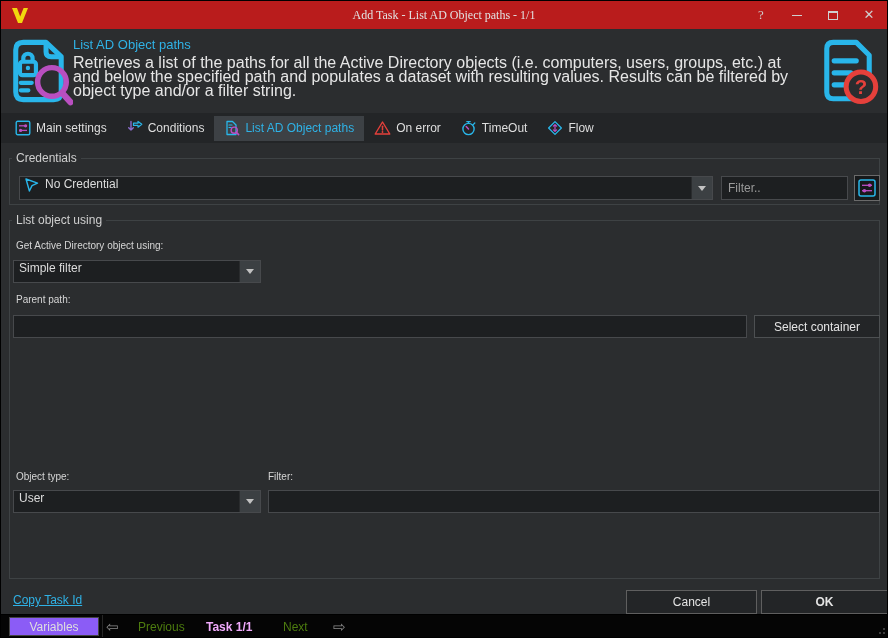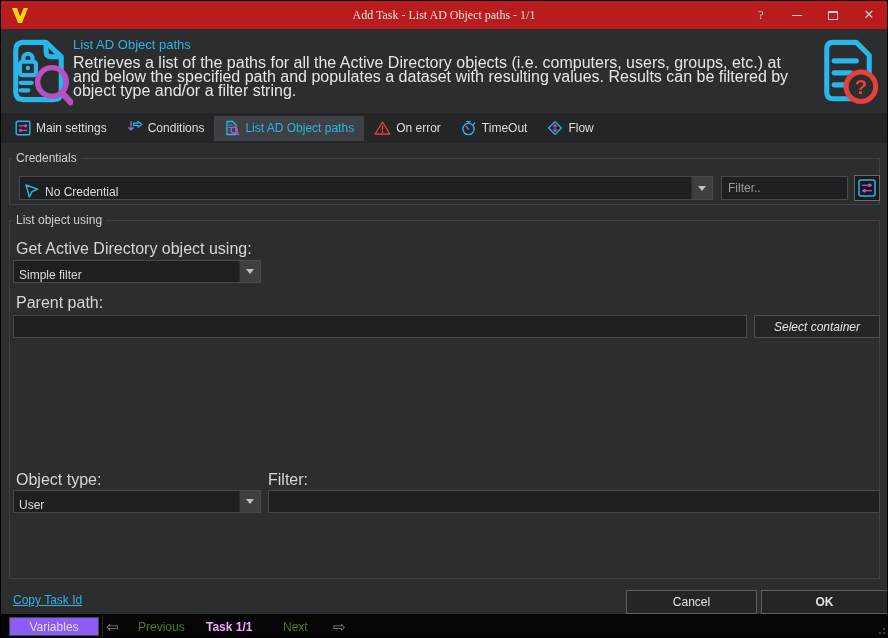--- a/index.html
+++ b/index.html
@@ -27,33 +27,33 @@
   
   .tabbar{position:absolute;top:112px;left:0;width:888px;height:30px;background:#232527;display:flex;align-items:center;padding-left:4px;}
   .tab{height:25px;display:flex;align-items:center;gap:5px;padding:0 10px;color:#dedede;background:transparent;}
   .tab.active{background:#3d4145;color:#2fb2e6;}
   .ticon{display:flex;align-items:center;}
   
   fieldset.group{position:absolute;margin:0;padding:0;border:1px solid #3e4244;background:transparent;}
   fieldset.group legend{margin-left:2px;padding:0 4px;color:#cfcfcf;font-size:12px;}
   .g-credentials{left:8px;top:150px;width:871px;height:54px;}
   .g-listpaths{left:8px;top:212px;width:871px;height:366px;}
-  .flabel{position:absolute;color:#d6d6d6;font-size:16px;white-space:nowrap;}
-  
-  .dropdown{position:absolute;height:24px;background:#1d1f21;border:1px solid #47494c;display:flex;align-items:flex-end;}
+  .flabel{position:absolute;color:#d6d6d6;font-size:10px;white-space:nowrap;}
+  
+  .dropdown{position:absolute;height:24px;background:#1d1f21;border:1px solid #47494c;display:flex;align-items:flex-start;}
   .dd-value{flex:1;padding-left:5px;color:#dcdcdc;white-space:nowrap;overflow:hidden;}
   .dd-icon{display:flex;align-items:center;margin-left:4px;}
   .dd-arrow{width:21px;height:100%;background:#3c4043;display:flex;align-items:center;justify-content:center;border-left:1px solid #2a2c2e;}
   .tri{width:0;height:0;border-left:4px solid transparent;border-right:4px solid transparent;border-top:5px solid #c2c2c2;}
   
   input.txt{position:absolute;height:24px;background:#1d1f21;border:1px solid #47494c;color:#dcdcdc;font-family:"Liberation Sans",sans-serif;font-size:12px;padding:0 6px;outline:none;}
   input.txt::placeholder{color:#9a9a9a;opacity:1;}
   
   .btn{position:absolute;background:#232527;border:1px solid #5f5f5f;color:#e4e4e4;font-size:12px;display:flex;align-items:center;justify-content:center;}
-  .btn.small{border-color:#4d5052;font-style:italic;}
+  .btn.small{border-color:#4d5052;}
   .iconbtn{position:absolute;width:26px;height:26px;background:#17191b;border:1px solid #6a6a6a;display:flex;align-items:center;justify-content:center;}
   
   .link{position:absolute;color:#2fb2e6;text-decoration:underline;font-size:12px;}
   
   .statusbar{position:absolute;left:0;bottom:0;width:888px;height:23px;background:#050505;border-top:1px solid #000;}
   .var-box{position:absolute;left:8px;top:2px;width:90px;height:19px;background:#8b5cf6;border:1px solid #454545;display:flex;align-items:center;justify-content:center;color:#dedede;}
   .sb-div{position:absolute;left:101px;top:0;width:1px;height:23px;background:#262626;}
   .sb-item{position:absolute;top:0;height:23px;display:flex;align-items:center;font-size:12px;}
   .sb-arrow{color:#8a8a8a;font-size:15px;}
   .sb-disabled{color:#4d7c0f;}

